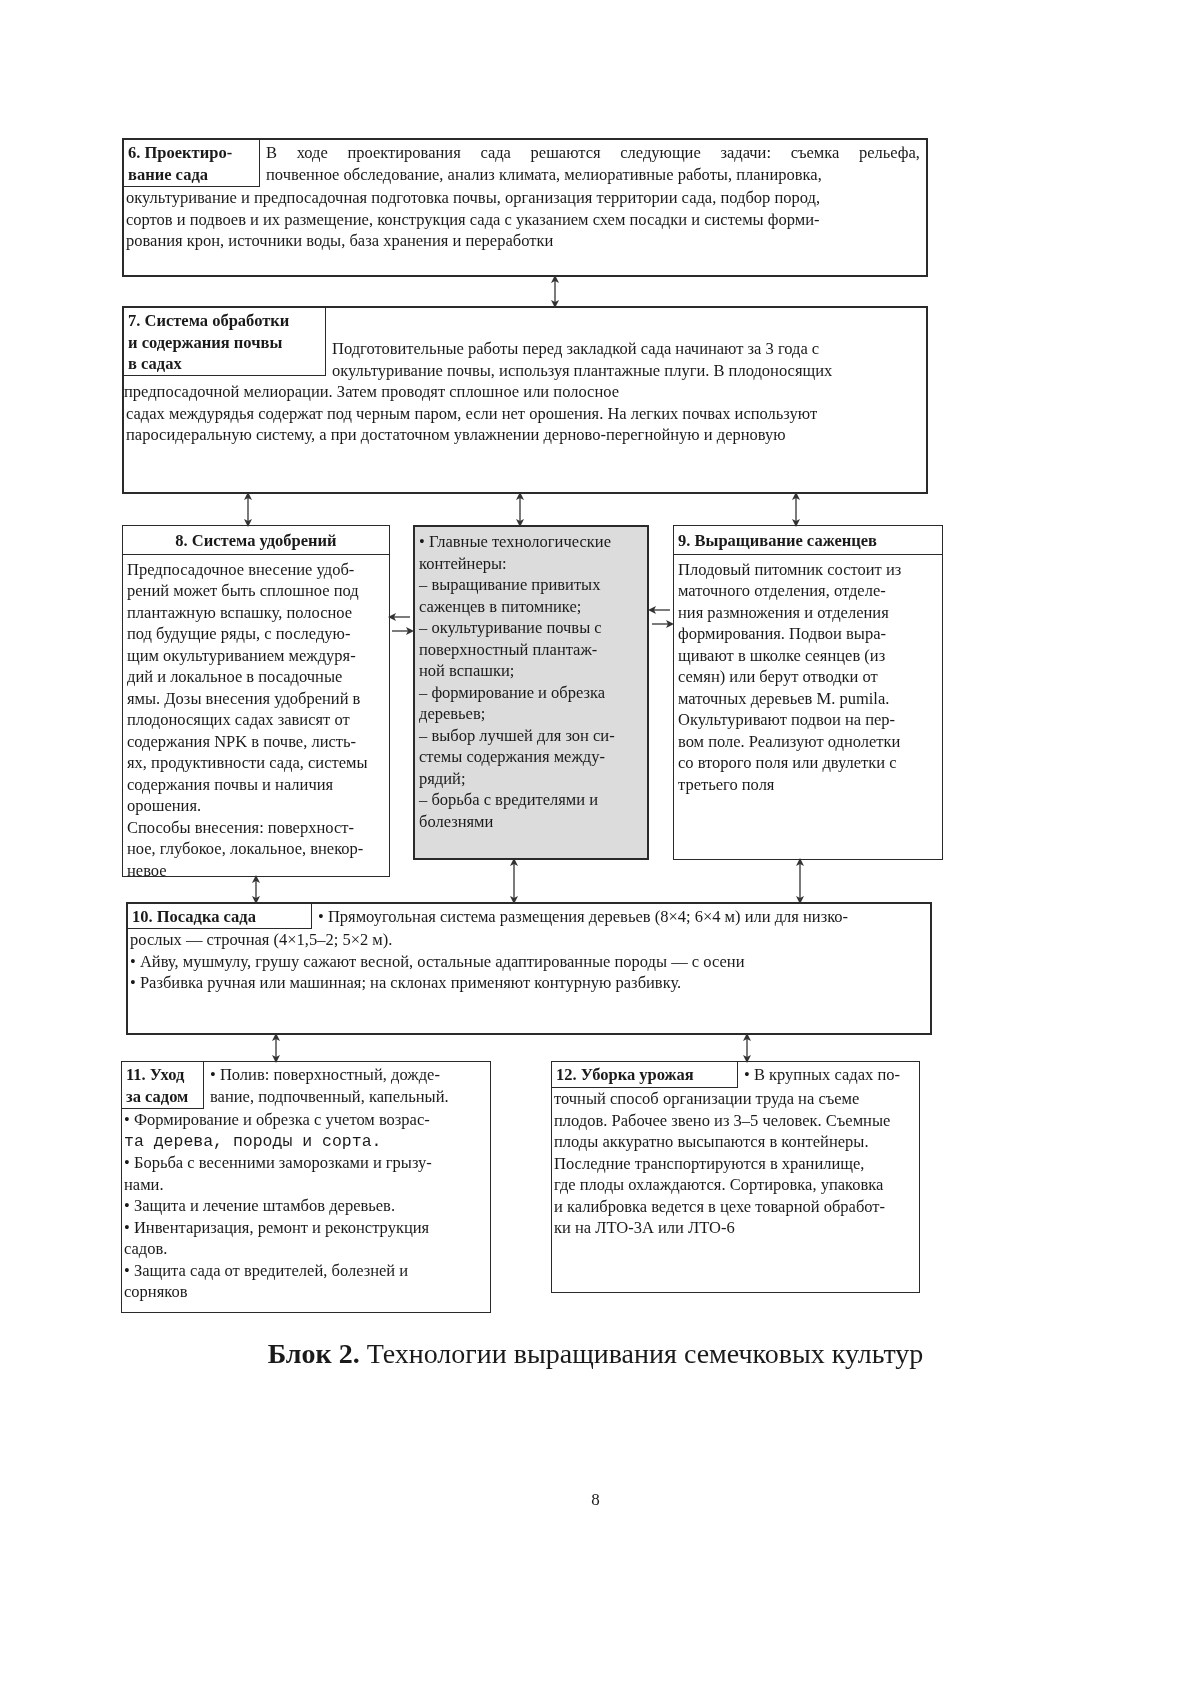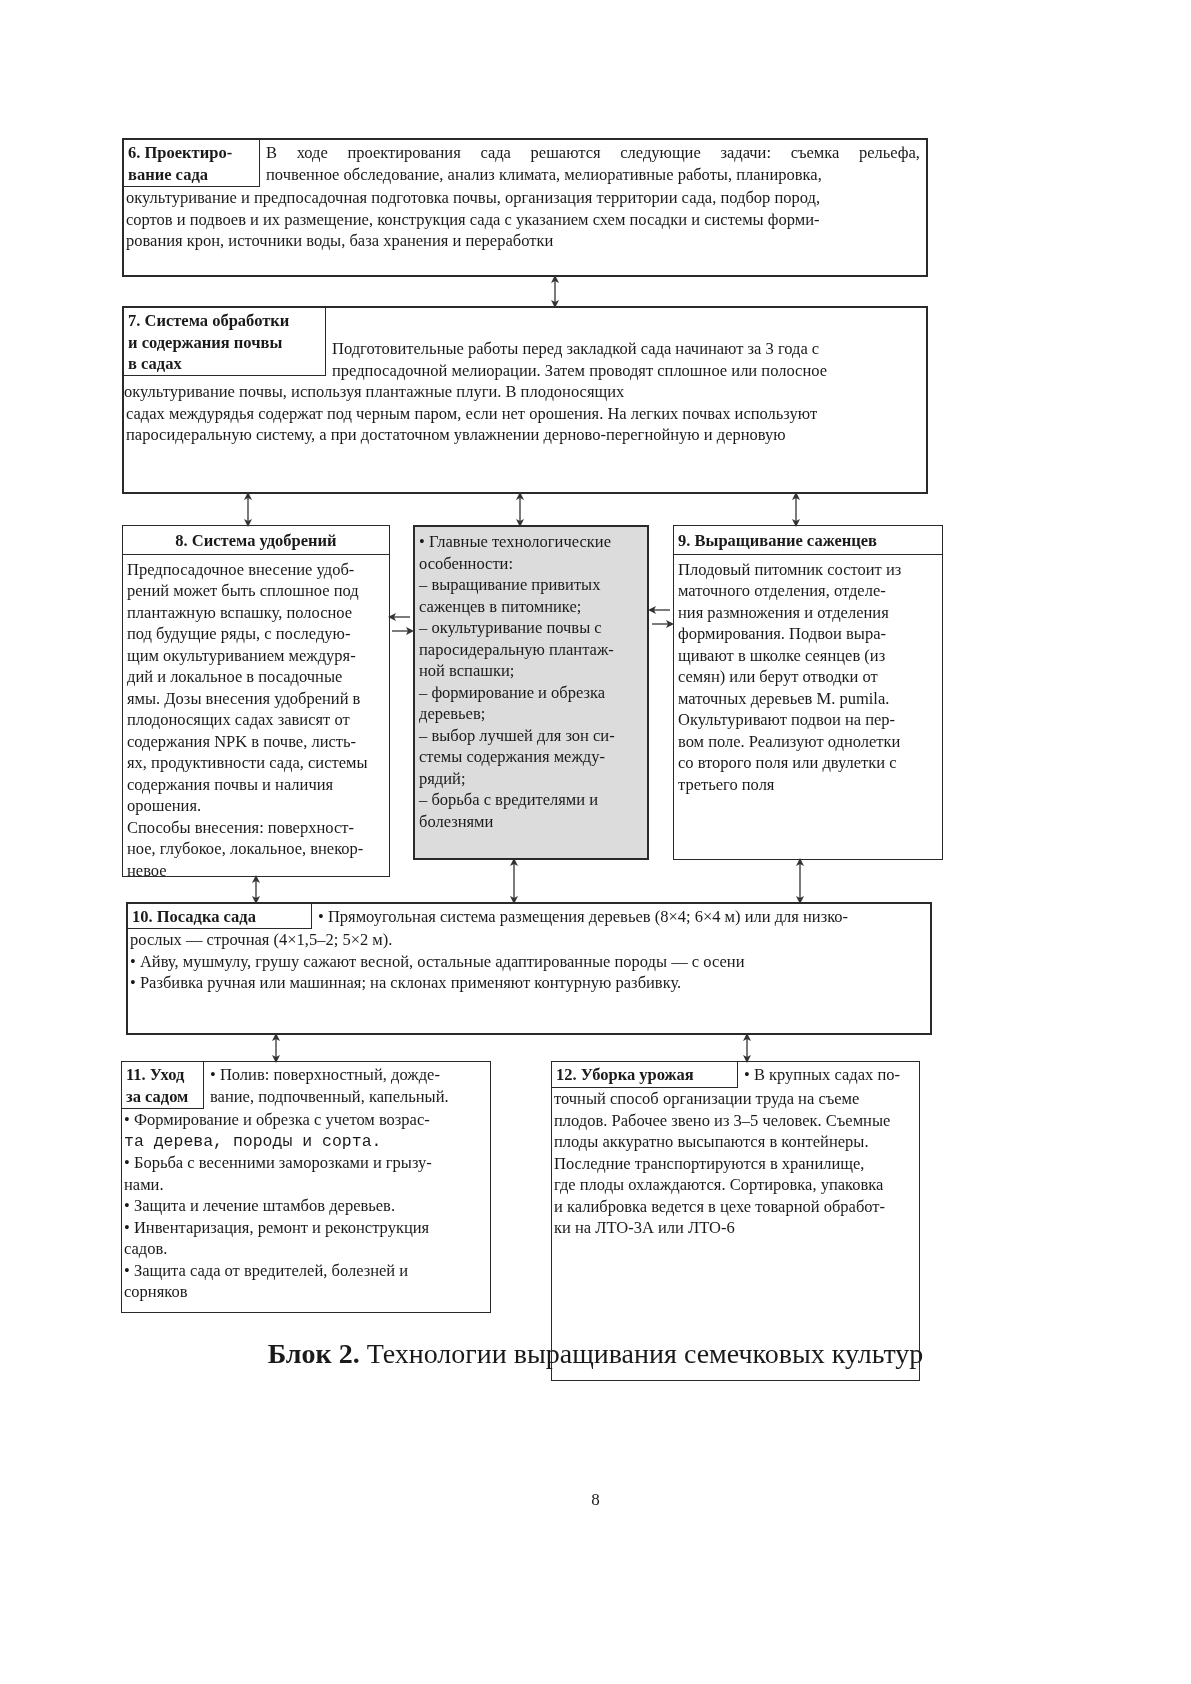--- a/index.html
+++ b/index.html
@@ -39,22 +39,22 @@
 </div>
 
 <div class="box thick txt" style="left:122px; top:306px; width:806px; height:188px;">
   <div class="inset-title" style="width:202px; height:68px;">
     <span class="line">7. Система обработки</span>
     <span class="line">и содержания почвы</span>
     <span class="line">в садах</span>
   </div>
   <div style="padding:2px 4px 0 0;margin-top:28px;">
     <span class="line">Подготовительные работы перед закладкой сада начинают за 3 года с</span>
+    <span class="line">окультуривание почвы, используя плантажные плуги. В плодоносящих</span>
     <span class="line">предпосадочной мелиорации. Затем проводят сплошное или полосное</span>
-    <span class="line">окультуривание почвы, используя плантажные плуги. В плодоносящих</span>
     <div style="clear:both;"></div>
     <span class="line" style="padding-left:2px;"> садах междурядья содержат под черным паром, если нет орошения. На легких почвах используют</span>
     <span class="line" style="padding-left:2px;">паросидеральную систему, а при достаточном увлажнении дерново-перегнойную и дерновую</span>
   </div>
 </div>
 
 <div class="box txt" style="left:122px; top:525px; width:268px; height:352px;">
   <div class="head-row center">8. Система удобрений</div>
   <div class="body" id="b8body">
       <span class="line">Предпосадочное внесение удоб-</span>
@@ -71,25 +71,25 @@
       <span class="line">орошения.</span>
       <span class="line">Способы внесения: поверхност-</span>
       <span class="line">ное, глубокое, локальное, внекор-</span>
       <span class="line">невое</span>
     </div>
 </div>
 
 <div class="box gray txt" style="left:413px; top:525px; width:236px; height:335px; border-width:2px;">
   <div class="body" id="centerbody">
       <span class="line">• Главные технологические</span>
-      <span class="line">особенности:</span>
+      <span class="line">контейнеры:</span>
       <span class="line">– выращивание привитых</span>
       <span class="line">саженцев в питомнике;</span>
       <span class="line">– окультуривание почвы с</span>
-      <span class="line">паросидеральную плантаж-</span>
+      <span class="line">поверхностный плантаж-</span>
       <span class="line">ной вспашки;</span>
       <span class="line">– формирование и обрезка</span>
       <span class="line">деревьев;</span>
       <span class="line">– выбор лучшей для зон си-</span>
       <span class="line">стемы содержания между-</span>
       <span class="line">рядий;</span>
       <span class="line">– борьба с вредителями и</span>
       <span class="line">болезнями</span>
     </div>
 </div>
@@ -136,21 +136,21 @@
     <span class="line" style="padding-left:2px;">•  Борьба с весенними заморозками и грызу-</span>
     <span class="line" style="padding-left:2px;">нами.</span>
     <span class="line" style="padding-left:2px;">•  Защита и лечение штамбов деревьев.</span>
     <span class="line" style="padding-left:2px;">•  Инвентаризация, ремонт и реконструкция</span>
     <span class="line" style="padding-left:2px;">садов.</span>
     <span class="line" style="padding-left:2px;">•  Защита сада от вредителей, болезней и</span>
     <span class="line" style="padding-left:2px;">сорняков</span>
   </div>
 </div>
 
-<div class="box txt" style="left:551px; top:1061px; width:369px; height:320px;">
+<div class="box txt" style="left:551px; top:1061px; width:369px; height:232px;">
   <div class="inset-title" style="width:186px; height:26px;">12. Уборка урожая</div>
   <div style="padding:2px 4px 0 0;">
     <span class="line">• В крупных садах по-</span>
     <div style="clear:both;"></div>
     <span class="line" style="padding-left:2px;">точный способ организации труда на съеме</span>
     <span class="line" style="padding-left:2px;">плодов. Рабочее звено из 3–5 человек. Съемные</span>
     <span class="line" style="padding-left:2px;">плоды аккуратно высыпаются в контейнеры.</span>
     <span class="line" style="padding-left:2px;">Последние транспортируются в хранилище,</span>
     <span class="line" style="padding-left:2px;">где плоды охлаждаются. Сортировка, упаковка</span>
     <span class="line" style="padding-left:2px;">и калибровка ведется в цехе товарной обработ-</span>

